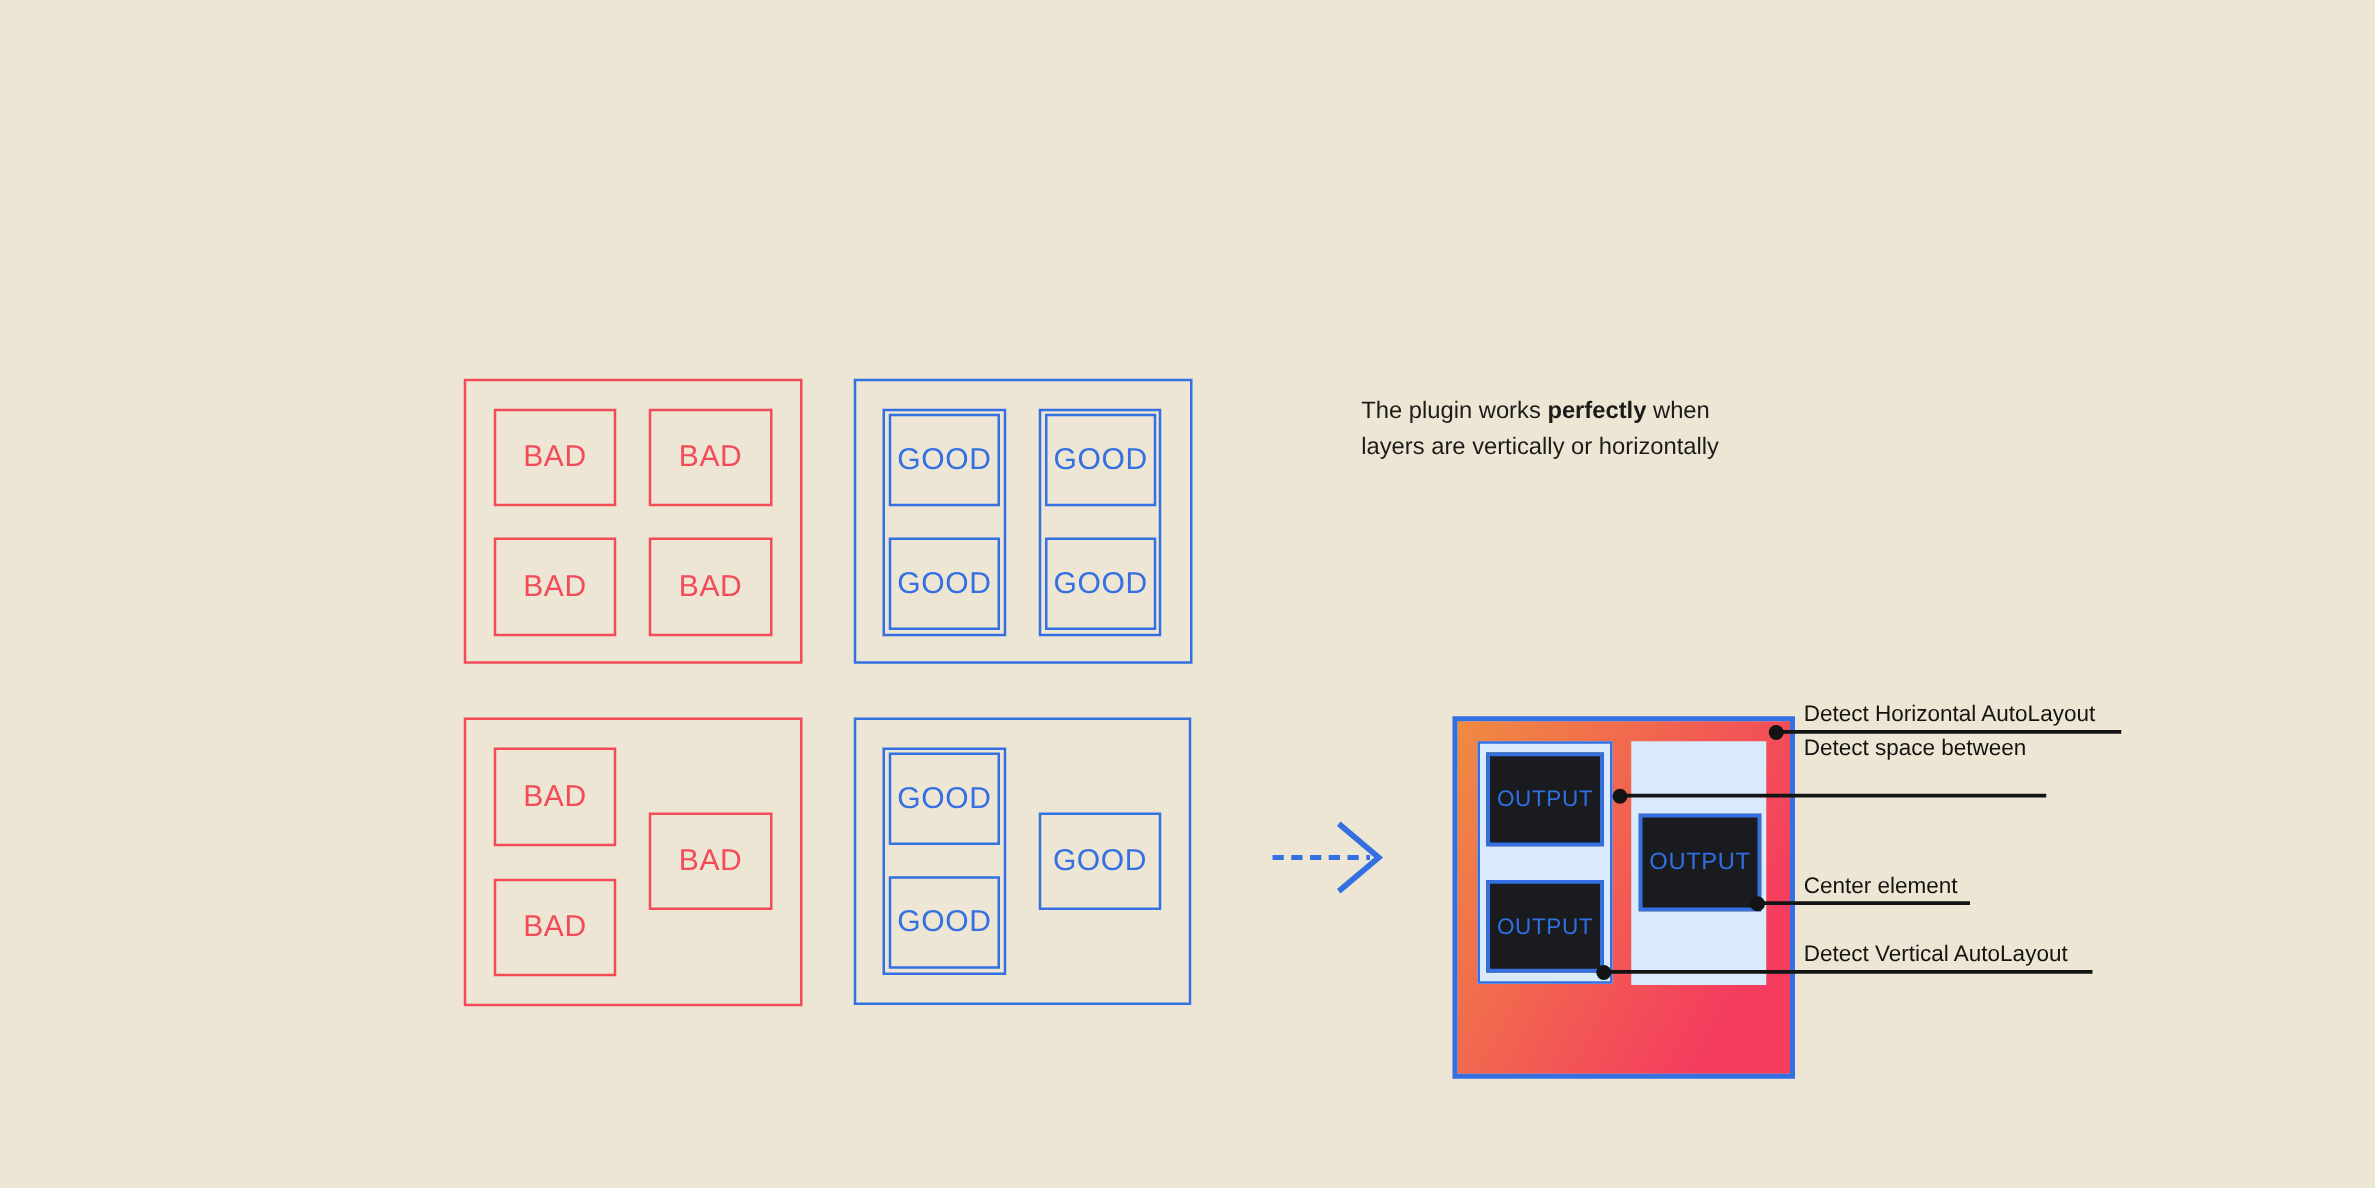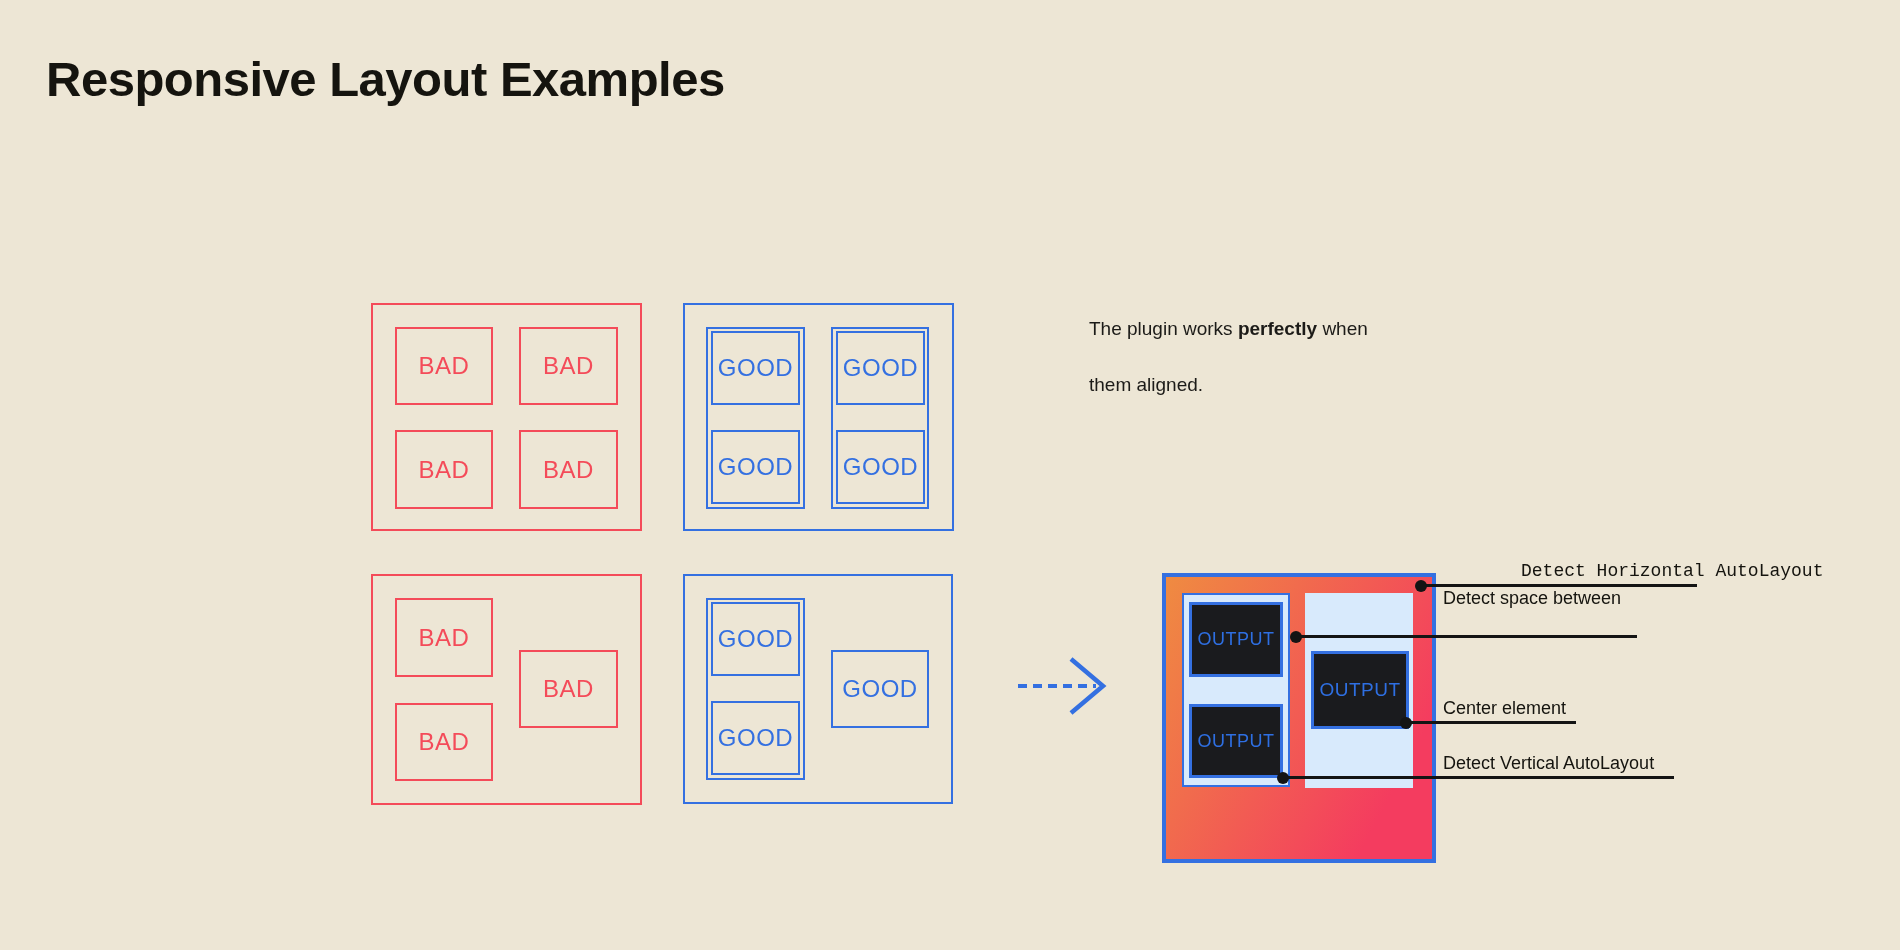--- a/index.html
+++ b/index.html
@@ -82,37 +82,36 @@
   }
   #output-group-left .o1{left:5px;top:7px;width:94px;height:75px;}
   #output-group-left .o2{left:5px;top:109px;width:94px;height:74px;}
   #output-panel-right .o3{left:6px;top:58px;width:98px;height:78px;font-size:19px;}
   
   .ann-line{position:absolute;height:3px;background:var(--ink);}
   .ann-dot{position:absolute;width:12px;height:12px;border-radius:50%;background:var(--ink);}
   .ann-label{position:absolute;font-size:18px;color:#15140f;white-space:nowrap;}
   #ann1-line{left:1421px;top:584px;width:276px;}
   #ann1-dot{left:1415px;top:580px;}
-  #ann1-label{left:1521px;top:561px;font-family:Liberation Mono, monospace;}
+  #ann1-label{left:1443px;top:561px;}
   #ann2-line{left:1296px;top:635px;width:341px;}
   #ann2-dot{left:1290px;top:631px;}
   #ann2-label{left:1443px;top:588px;}
   #ann3-line{left:1406px;top:721px;width:170px;}
   #ann3-dot{left:1400px;top:717px;}
   #ann3-label{left:1443px;top:698px;}
   #ann4-line{left:1283px;top:776px;width:391px;}
   #ann4-dot{left:1277px;top:772px;}
   #ann4-label{left:1443px;top:753px;}
 </style>
 </head>
 <body>
 
 <div id="stage">
 
-  <div id="page-title" class="abs">Responsive Layout Examples</div>
 
   <div id="frame-bad-1" class="frame red">
     <div class="cell red c1">
         <span>BAD</span>
       </div>
     <div class="cell red c2">
         <span>BAD</span>
       </div>
     <div class="cell red c3">
         <span>BAD</span>
@@ -162,22 +161,22 @@
           <span>GOOD</span>
         </div>
     </div>
     <div class="cell blue single">
         <span>GOOD</span>
       </div>
   </div>
 
   <div id="description" class="abs">
     <div><span>The plugin works </span><b>perfectly</b><span> when</span></div>
+    <div>layers are vertically or horizontally</div>
     <div class="gap"></div>
-    <div>them aligned.</div>
   </div>
 
   <svg id="transform-arrow" class="abs" width="104" height="76" viewBox="0 0 104 76">
     <line x1="10" y1="38" x2="88" y2="38" stroke="#3470E1" stroke-width="4" stroke-dasharray="9 6"></line>
     <polyline points="63,11 95,38 63,65" fill="none" stroke="#3470E1" stroke-width="4.5"></polyline>
   </svg>
 
   <div id="output-frame" class="abs">
     <div id="output-group-left">
       <div class="outbox o1">

